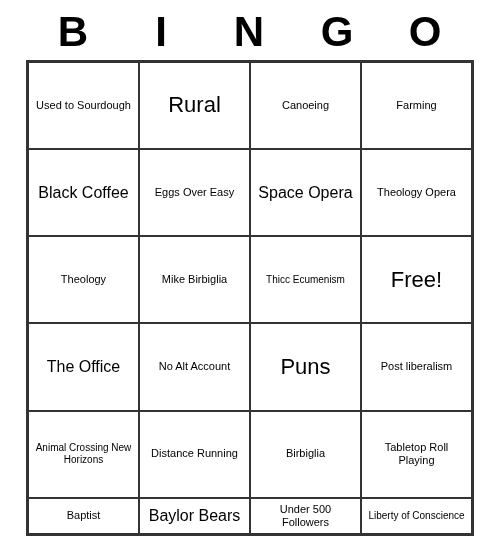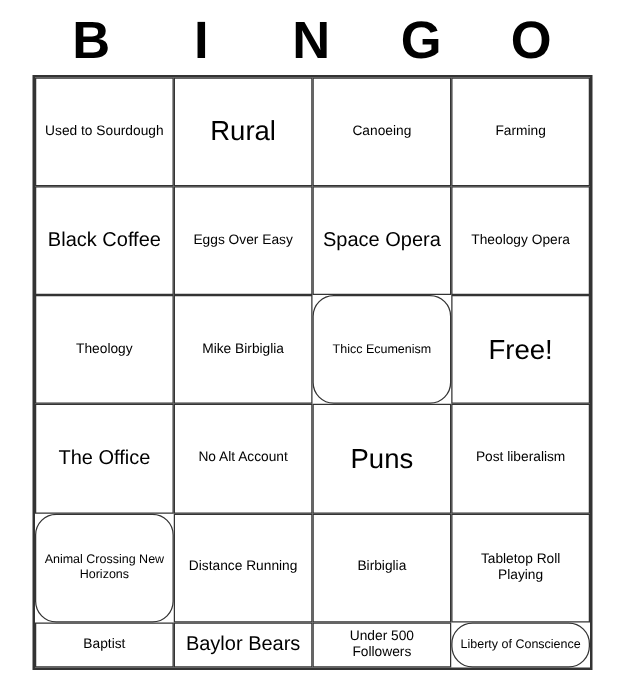--- a/index.html
+++ b/index.html
@@ -51,21 +51,20 @@
     .bingo-cell.medium-text {
       font-size: 16px;
       font-weight: normal;
       text-align: center;
     }
     .bingo-cell.small-text {
       font-size: 11px;
     }
     .bingo-cell.tiny-text {
       font-size: 10px;
-      border-radius: 17px;
     }
     .bingo-cell.free {
       font-size: 22px;
       font-weight: normal;
     }
   </style>
 </head>
 <body>
 
 <div class="bingo-header">

